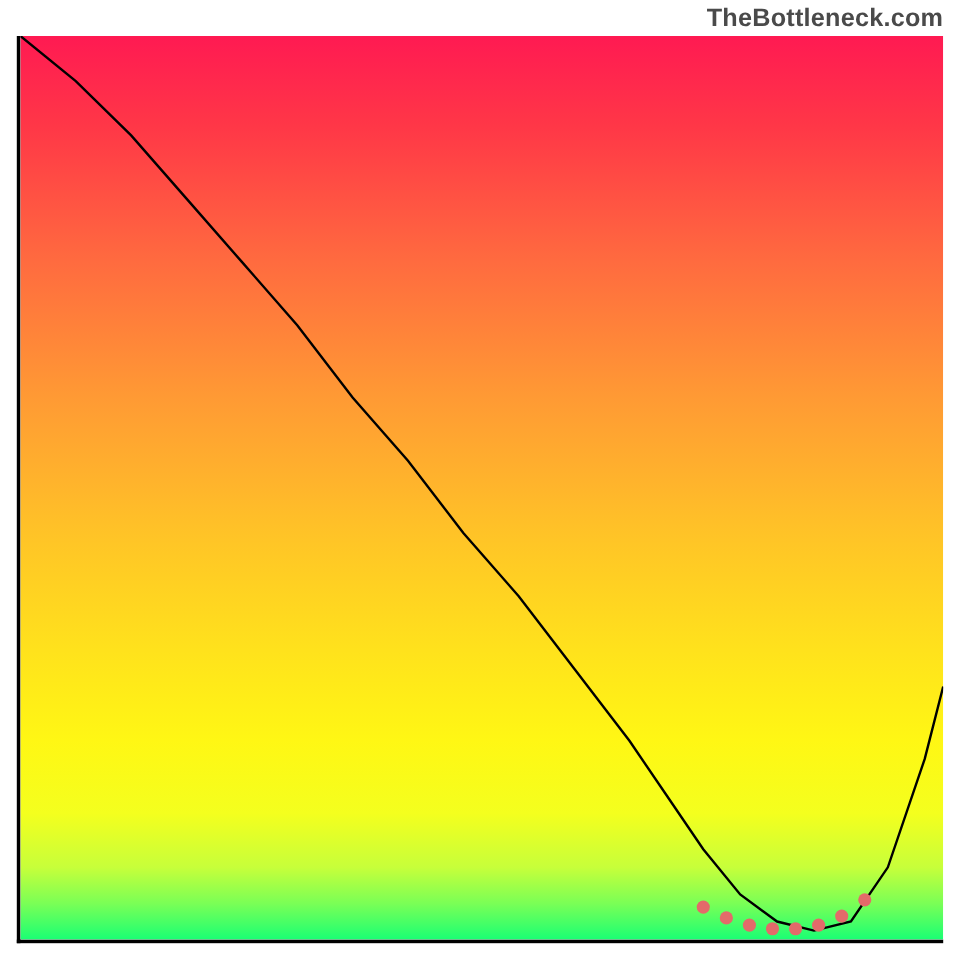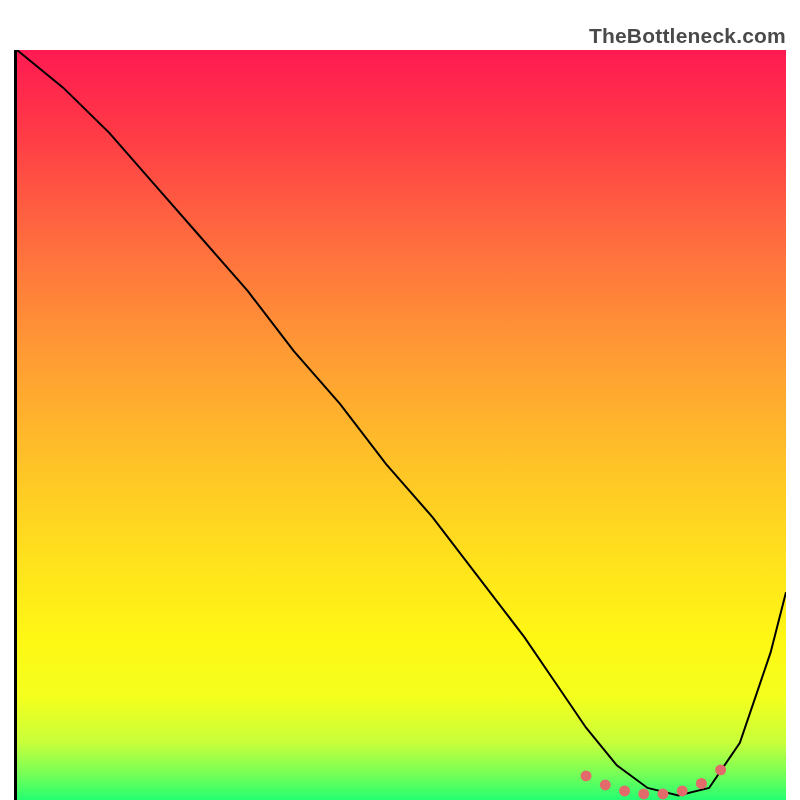--- a/index.html
+++ b/index.html
@@ -8,21 +8,20 @@
     width: 800px;
     height: 800px;
     background: #ffffff;
     font-family: Arial, Helvetica, sans-serif;
     overflow: hidden;
   }
   .root {
     position: relative;
     width: 800px;
     height: 580px;
-    margin-top: 20px;
   }
   .watermark {
     position: absolute;
     top: 4px;
     right: 14px;
     font-size: 21px;
     font-weight: bold;
     color: #4a4a4a;
     letter-spacing: 0.2px;
     font-family: Arial, Helvetica, sans-serif;

